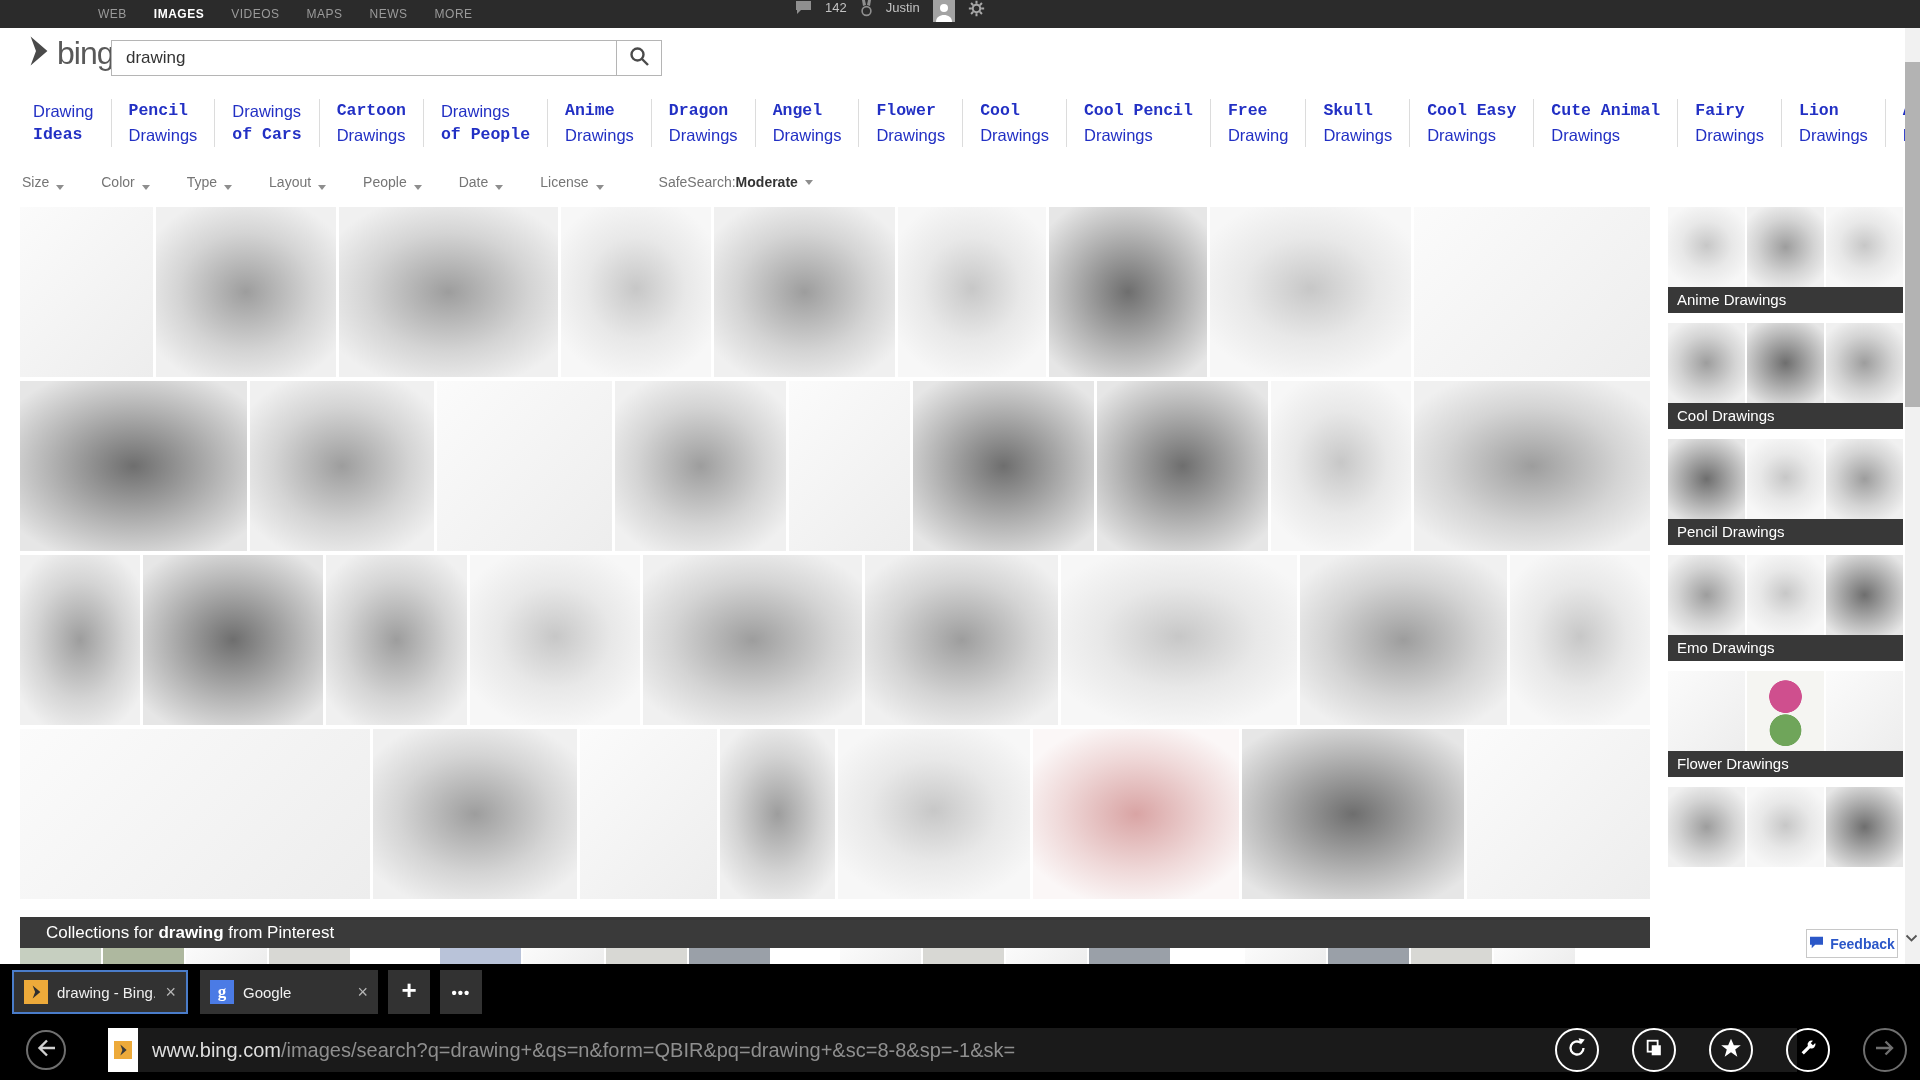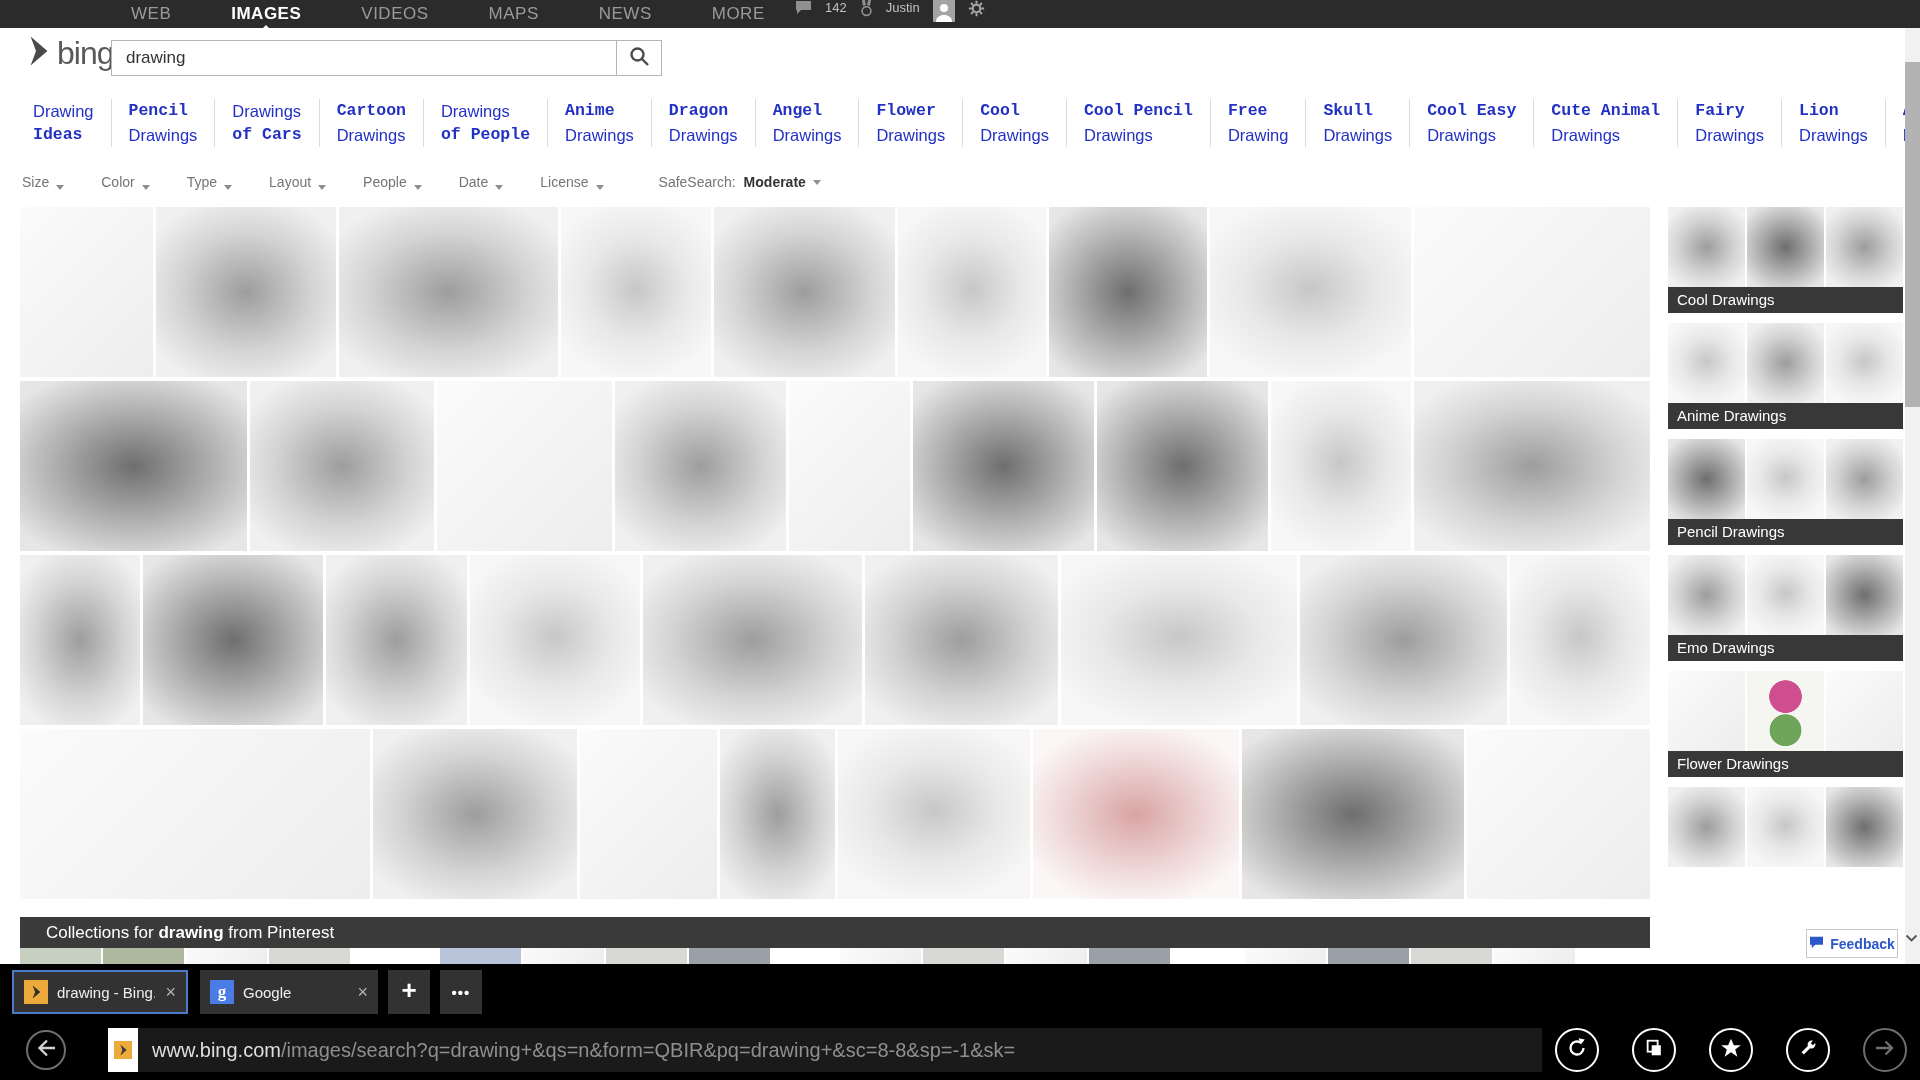--- a/index.html
+++ b/index.html
@@ -1,20 +1,20 @@
 <!DOCTYPE html>
 <html><head>
 <meta charset="utf-8">
 <style>
   html,body{margin:0;padding:0;width:1920px;height:1080px;overflow:hidden;
     font-family:"Liberation Sans",sans-serif;background:#fff;position:relative;}
   
   #topbar{position:absolute;left:0;top:0;width:1920px;height:28px;background:#2b2b2b;}
   #topnav{position:absolute;left:98px;top:0;height:28px;display:flex;gap:27px;align-items:center;}
-  .nav-item{color:#9a9a9a;font-size:17px;letter-spacing:.5px;position:relative;cursor:pointer;white-space:nowrap;margin-left:33px;}
+  .nav-item{color:#9a9a9a;font-size:12px;letter-spacing:.5px;position:relative;cursor:pointer;white-space:nowrap;}
   .nav-item.active{color:#fff;font-weight:bold;}
   .nav-item.active::after{content:"";position:absolute;left:50%;margin-left:-8px;top:21px;
     border-left:8px solid transparent;border-right:8px solid transparent;border-bottom:8px solid #fff;}
   #topright{position:absolute;left:795px;top:0;height:28px;display:flex;gap:13px;}
   .topright-text{color:#c2c2c2;font-size:13px;}
   .avatar{width:22px;height:22px;overflow:hidden;}
   
   #logo{position:absolute;left:27px;top:36px;display:flex;align-items:center;gap:6px;cursor:pointer;}
   #logo-text{font-size:32px;color:#595959;letter-spacing:-1px;line-height:32px;}
   #searchbox{position:absolute;left:111px;top:40px;width:549px;height:34px;border:1px solid #b5b5b5;
@@ -26,21 +26,21 @@
   #related{position:absolute;left:33px;top:99px;display:flex;}
   .rel-item{padding:0 17px;border-left:1px solid #dcdcdc;font-size:16.5px;line-height:24px;
     color:#2230c4;white-space:nowrap;cursor:pointer;}
   .rel-item:first-child{border-left:none;padding-left:0;}
   .rel-item span{display:block;}
   .rel-item .b{font-weight:bold;font-family:Liberation Mono, monospace;}
   
   #filters{position:absolute;left:22px;top:174px;display:flex;align-items:center;font-size:14px;color:#757575;}
   .filter-item{display:flex;align-items:flex-end;gap:7px;cursor:pointer;margin-right:37px;}
   .caret{width:0;height:0;border-left:4px solid transparent;border-right:4px solid transparent;border-top:5px solid #8e8e8e;}
-  #safesearch{display:flex;align-items:center;gap:8px;margin-left:18px;}
+  #safesearch{display:flex;align-items:center;gap:0;margin-left:18px;}
   #safesearch .val{color:#333;font-weight:bold;cursor:pointer;display:flex;align-items:center;gap:7px;}
   
   #grid{position:absolute;left:20px;top:207px;width:1630px;}
   .grid-row{display:flex;gap:3px;margin-bottom:4px;height:170px;}
   .tile{cursor:pointer;}
   .tone-paper{background:linear-gradient(135deg,#fbfbfb 0%,#ededed 100%);}
   .tone-light{background:radial-gradient(ellipse 60% 55% at 50% 48%,#c7c7c7 0%,#e8e8e8 55%,#f7f7f7 100%);}
   .tone-mid{background:radial-gradient(ellipse 62% 58% at 50% 50%,#9d9d9d 0%,#d4d4d4 60%,#f0f0f0 100%);}
   .tone-dark{background:radial-gradient(ellipse 65% 60% at 50% 50%,#6e6e6e 0%,#b7b7b7 60%,#e6e6e6 100%);}
   .tone-red{background:radial-gradient(ellipse 60% 55% at 50% 50%,#d9a4a4 0%,#efd8d8 60%,#fbf7f7 100%);}
@@ -77,21 +77,21 @@
   .fav-bing{background:#edaa3a;}
   .fav-google{background:#4b7be5;color:#fff;font-weight:bold;font-size:17px;font-family:"Liberation Serif",serif;}
   .tab .title{flex:1;white-space:nowrap;overflow:hidden;}
   .tab .close{color:#b5b5b5;font-size:18px;margin:0 10px;cursor:pointer;}
   .sq-btn{position:absolute;top:970px;width:42px;height:44px;background:#323232;color:#fff;
     display:flex;align-items:center;justify-content:center;cursor:pointer;}
   #newtab{left:388px;font-size:26px;font-weight:bold;padding-bottom:3px;box-sizing:border-box;}
   #moretabs{left:440px;font-size:15px;letter-spacing:1px;font-weight:bold;}
   #backbtn{position:absolute;left:26px;top:1030px;width:40px;height:40px;border:2px solid #6f6f6f;border-radius:50%;
     display:flex;align-items:center;justify-content:center;cursor:pointer;box-sizing:border-box;}
-  #urlbar{position:absolute;left:108px;top:1028px;width:1434px;height:44px;background:#1a1a1a;
+  #urlbar{position:absolute;left:108px;top:1028px;width:1689px;height:44px;background:#1a1a1a;
     display:flex;align-items:center;cursor:text;}
   #favchip{width:30px;height:44px;background:#fff;display:flex;align-items:center;justify-content:center;flex:none;}
   #favchip .mini{width:18px;height:18px;background:#edaa3a;display:flex;align-items:center;justify-content:center;}
   #url-text{margin-left:14px;font-size:20px;white-space:nowrap;overflow:hidden;}
   #url-text .host{color:#dedede;}
   #url-text .path{color:#8f8f8f;}
   .circle-btn{position:absolute;top:1028px;width:44px;height:44px;border:2px solid #fff;border-radius:50%;
     display:flex;align-items:center;justify-content:center;cursor:pointer;box-sizing:border-box;}
   .circle-btn.disabled{border-color:#6f6f6f;}
 </style>
@@ -317,33 +317,33 @@
       <div class="tile tone-light" aria-label="horse head sketch" style="flex: 194 1 194px;"></div>
       <div class="tile tone-red" aria-label="horse anatomy sketch" style="flex: 209 1 209px;"></div>
       <div class="tile tone-dark" aria-label="elephant" style="flex: 225 1 225px;"></div>
       <div class="tile tone-paper" aria-label="mickey mouse sketch" style="flex: 185 1 185px;"></div>
     </div>
   </div>
 
 <div id="sidebar">
     <div class="sb-tile">
       <div class="sb-imgs">
+        <div class="sb-cell tone-light"></div>
+        <div class="sb-cell tone-mid"></div>
+        <div class="sb-cell tone-light"></div>
+      </div>
+      <div class="sb-caption">Anime Drawings</div>
+    </div>
+    <div class="sb-tile">
+      <div class="sb-imgs">
         <div class="sb-cell tone-mid"></div>
         <div class="sb-cell tone-dark"></div>
         <div class="sb-cell tone-mid"></div>
       </div>
       <div class="sb-caption">Cool Drawings</div>
-    </div>
-    <div class="sb-tile">
-      <div class="sb-imgs">
-        <div class="sb-cell tone-light"></div>
-        <div class="sb-cell tone-mid"></div>
-        <div class="sb-cell tone-light"></div>
-      </div>
-      <div class="sb-caption">Anime Drawings</div>
     </div>
     <div class="sb-tile">
       <div class="sb-imgs">
         <div class="sb-cell tone-dark"></div>
         <div class="sb-cell tone-light"></div>
         <div class="sb-cell tone-mid"></div>
       </div>
       <div class="sb-caption">Pencil Drawings</div>
     </div>
     <div class="sb-tile">

